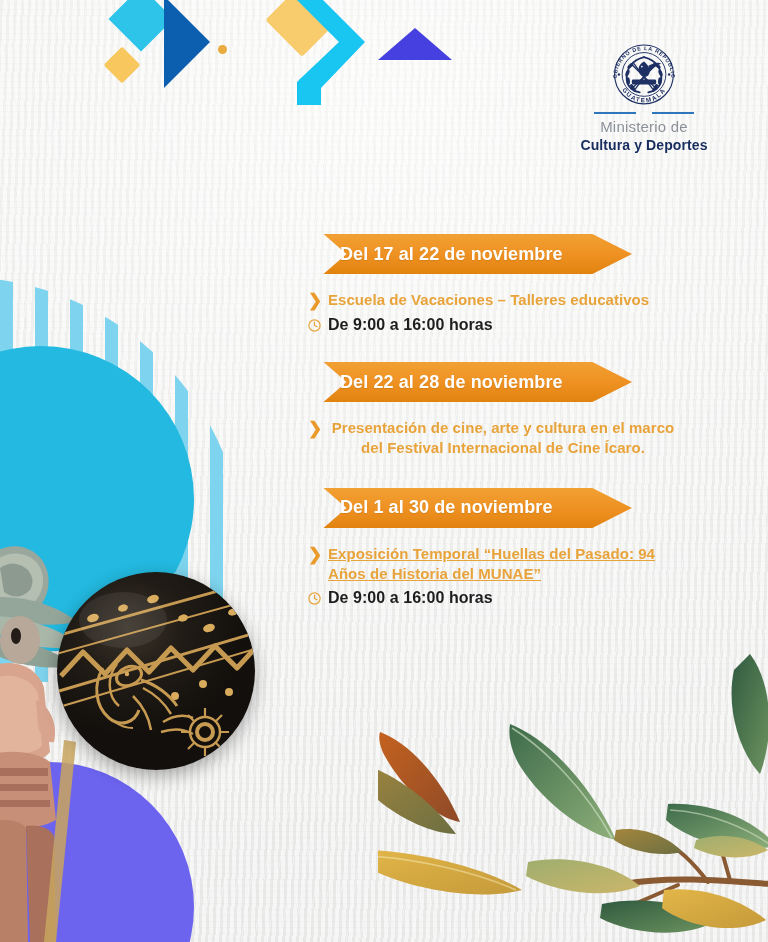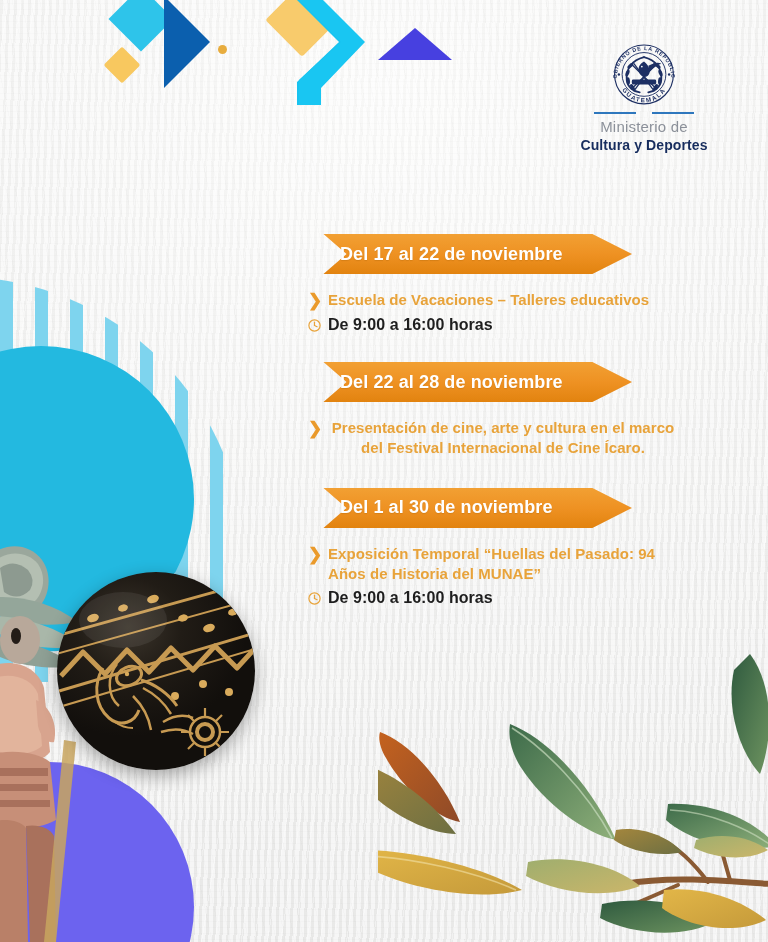--- a/index.html
+++ b/index.html
@@ -461,21 +461,21 @@
     </div>
 
     <div class="block">
       <div class="banner">
         <div class="banner-bg"></div>
         <span class="banner-text">Del 1 al 30 de noviembre</span>
       </div>
       <div class="items">
         <div class="item">
           <span class="bullet">❯</span>
-          <span class="item-title" style="max-width:348px;">Exposición Temporal “Huellas del Pasado: 94 Años de Historia del MUNAE”</span>
+          <span class="item-title" style="max-width:348px;text-decoration:underline;">Exposición Temporal “Huellas del Pasado: 94 Años de Historia del MUNAE”</span>
         </div>
         <div class="item">
           <span class="clock">
             <svg width="13" height="13" viewBox="0 0 13 13">
               <circle cx="6.5" cy="6.5" r="5.6" fill="none" stroke="#e8a33a" stroke-width="1.2"></circle>
               <line x1="6.5" y1="6.5" x2="6.5" y2="3.2" stroke="#e8a33a" stroke-width="1.2" stroke-linecap="round"></line>
               <line x1="6.5" y1="6.5" x2="9.1" y2="7.7" stroke="#e8a33a" stroke-width="1.2" stroke-linecap="round"></line>
             </svg>
           </span>
           <span class="item-time">De 9:00 a 16:00 horas</span>

